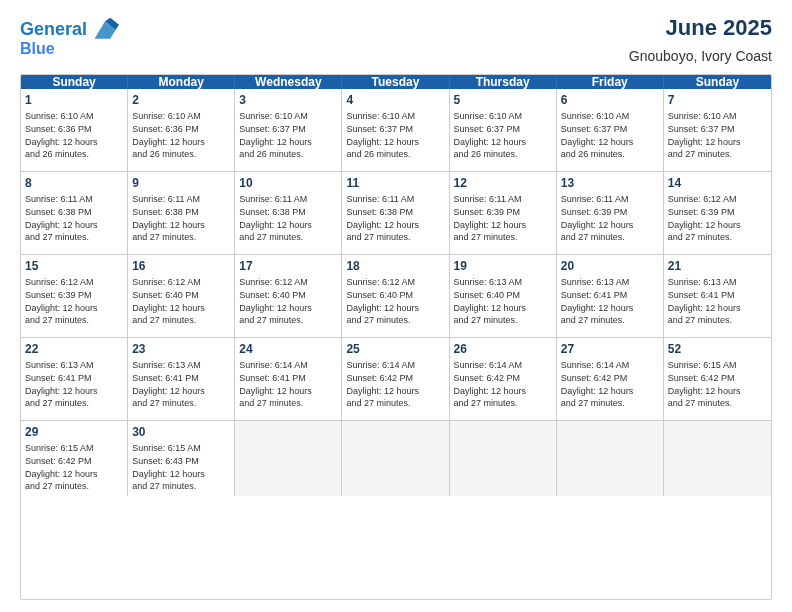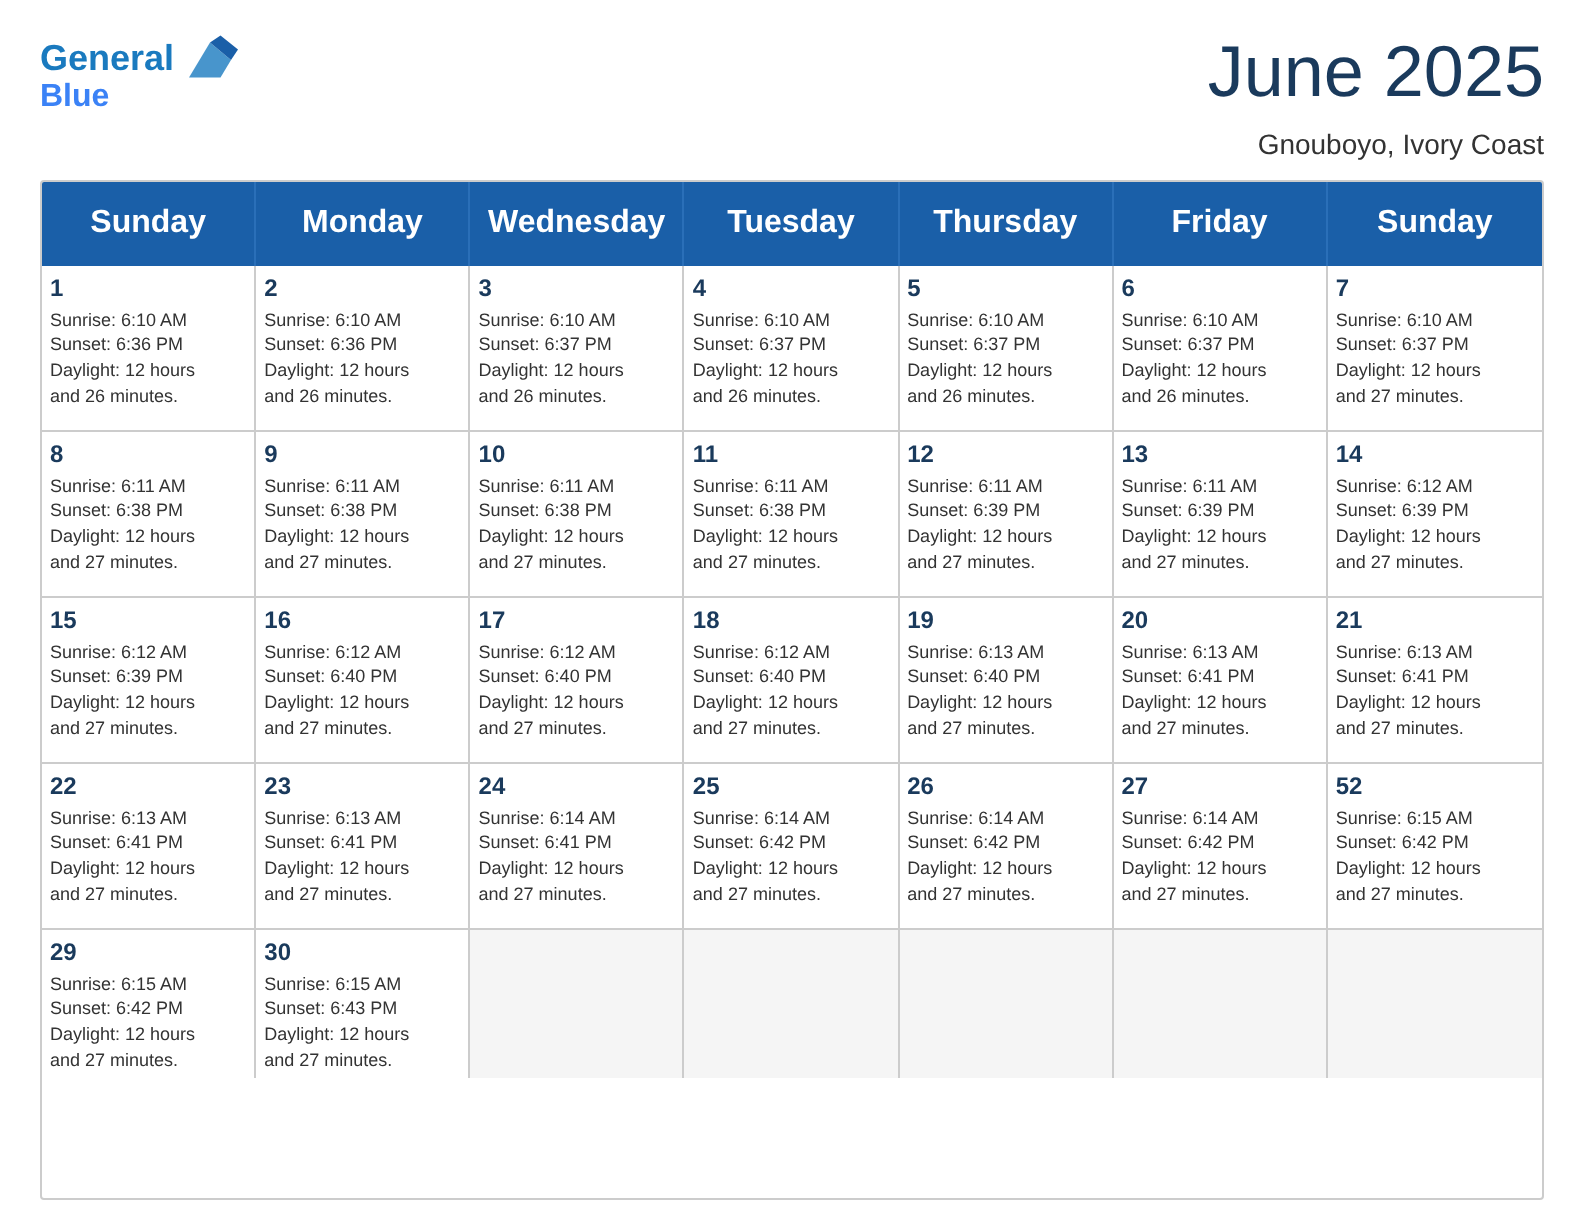--- a/index.html
+++ b/index.html
@@ -38,22 +38,22 @@
     }
     .logo-icon {
       width: 28px;
       height: 28px;
       margin-left: 4px;
     }
     .title-block {
       text-align: right;
     }
     .month-title {
-      font-size: 36px;
-      font-weight: normal;
+      font-size: 22px;
+      font-weight: bold;
       color: #1a3a5c;
       line-height: 1.1;
     }
     .subtitle {
       font-size: 14px;
       color: #333;
       margin-top: 8px;
     }
     .calendar {
       flex: 1;
@@ -61,24 +61,24 @@
       border-radius: 2px;
       overflow: hidden;
     }
     .cal-header {
       display: grid;
       grid-template-columns: repeat(7, 1fr);
       background: #1a5fa8;
     }
     .cal-header-cell {
       color: #fff;
-      font-size: 16px;
+      font-size: 12px;
       font-weight: bold;
       text-align: center;
-      padding: 12px 2px;
+      padding: 0 2px;
       border-right: 1px solid #2a6fb8;
     }
     .cal-header-cell:last-child { border-right: none; }
     .cal-body {
       display: flex;
       flex-direction: column;
     }
     .cal-row {
       display: grid;
       grid-template-columns: repeat(7, 1fr);

